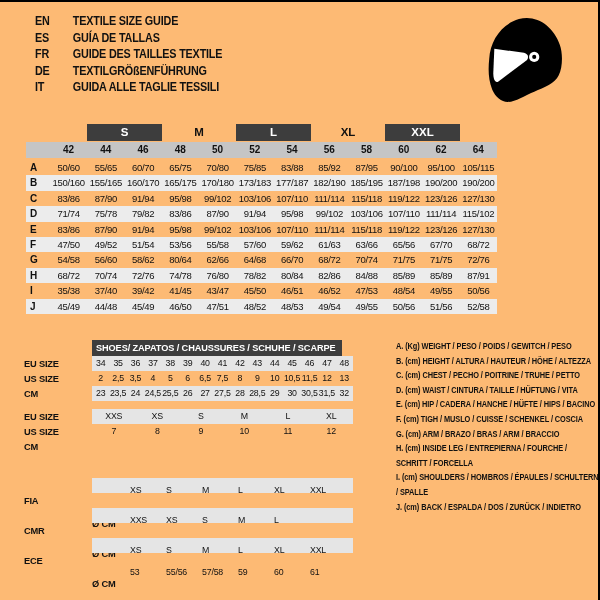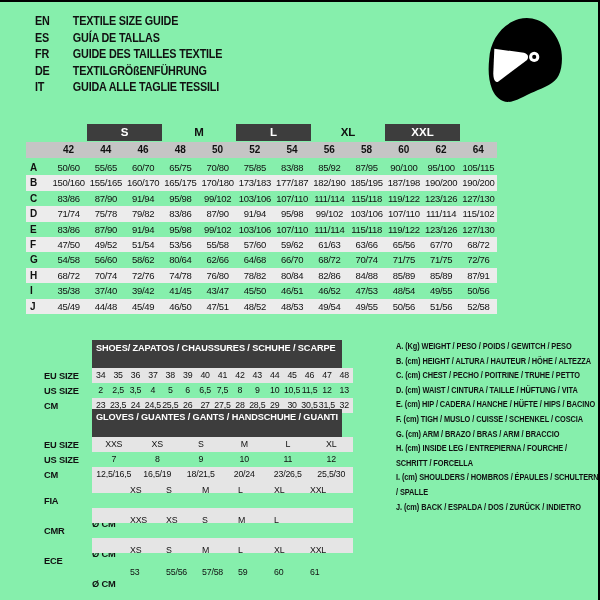--- a/index.html
+++ b/index.html
@@ -1,19 +1,19 @@
 <!DOCTYPE html>
 <html><head>
 <meta charset="utf-8">
 <style>
   html,body { margin:0; padding:0; background:#fff; }
   body { font-family:"Liberation Sans", sans-serif; color:#111; }
   .page {
     position:relative; width:600px; height:600px; box-sizing:border-box;
-    background:#86efac; overflow:hidden;
+    background:#fdba74; overflow:hidden;
     border-top:2px solid #000; border-right:2px solid #000;
   }
 
   
   .lang-block {
     position:absolute; left:35px; top:11px;
     font-weight:bold; font-size:12px; line-height:16.6px;
     letter-spacing:-0.2px; transform:scaleX(0.9); transform-origin:left top;
     white-space:nowrap;
   }
@@ -32,26 +32,26 @@
   .st-sizes { height:16px; line-height:16px; background:#c5c5c5; font-weight:bold; font-size:10px; margin-bottom:2px; }
   .st-size { text-align:center; }
   .st-data { height:15.4px; line-height:15.4px; }
   .st-data.striped { background:#ececec; }
   .st-letter { font-weight:bold; font-size:10px; padding-left:4px; }
   .st-val { text-align:center; letter-spacing:-0.3px; white-space:nowrap; }
 
   
   .btable { position:absolute; left:0; width:392px; }
   .bbar {
-    margin-left:92px; height:28px; line-height:16px; box-sizing:border-box;
+    margin-left:92px; height:16px; line-height:16px; box-sizing:border-box;
     background:#3d3d3d; color:#fff; font-weight:bold; font-size:9.2px;
     padding-left:4px; letter-spacing:-0.1px; white-space:nowrap;
   }
   .brow { display:flex; height:15px; align-items:center; }
-  .blabel { width:92px; box-sizing:border-box; padding-left:44px; font-weight:bold; font-size:9.3px; letter-spacing:-0.2px; }
+  .blabel { width:92px; box-sizing:border-box; padding-left:24px; font-weight:bold; font-size:9.3px; letter-spacing:-0.2px; }
   .bcells { width:261px; height:15px; line-height:15px; display:grid; align-items:center; font-size:8.8px; letter-spacing:-0.2px; }
   .bcells.shaded { background:#e5e5e5; }
   .t-shoes  .bcells { grid-template-columns:repeat(15,1fr); }
   .t-gloves .bcells { grid-template-columns:repeat(6,1fr); }
   .t-shoes .bcell, .t-gloves .bcell { text-align:center; white-space:nowrap; }
   .t-helmet .bcells { grid-template-columns:38px repeat(6,36px) 1fr; }
   .t-helmet .bcell { text-align:left; white-space:nowrap; }
   .bunit { font-weight:bold; font-size:9.3px;margin-top:24px; }
   .t-shoes  { top:338px; }
   .t-gloves { top:407px; }
@@ -335,21 +335,20 @@
             <span class="bcell">30</span>
             <span class="bcell">30,5</span>
             <span class="bcell">31,5</span>
             <span class="bcell">32</span>
           </div>
         </div>
       </div>
   </div>
 
   <div class="btable t-gloves">
-    <div class="bbar">GLOVES / GUANTES / GANTS / HANDSCHUHE / GUANTI</div>
     <div>
         <div class="brow">
           <div class="blabel">EU SIZE</div>
           <div class="bcells shaded">
             <span class="bcell">XXS</span>
             <span class="bcell">XS</span>
             <span class="bcell">S</span>
             <span class="bcell">M</span>
             <span class="bcell">L</span>
             <span class="bcell">XL</span>
@@ -361,28 +360,20 @@
             <span class="bcell">7</span>
             <span class="bcell">8</span>
             <span class="bcell">9</span>
             <span class="bcell">10</span>
             <span class="bcell">11</span>
             <span class="bcell">12</span>
           </div>
         </div>
         <div class="brow">
           <div class="blabel">CM</div>
-          <div class="bcells shaded">
-            <span class="bcell">12,5/16,5</span>
-            <span class="bcell">16,5/19</span>
-            <span class="bcell">18/21,5</span>
-            <span class="bcell">20/24</span>
-            <span class="bcell">23/26,5</span>
-            <span class="bcell">25,5/30</span>
-          </div>
         </div>
       </div>
   </div>
 
   <div class="btable t-helmet">
     <div>
         <div class="brow">
           <div class="blabel"></div>
           <div class="bcells shaded">
             <span class="bunit"></span>

